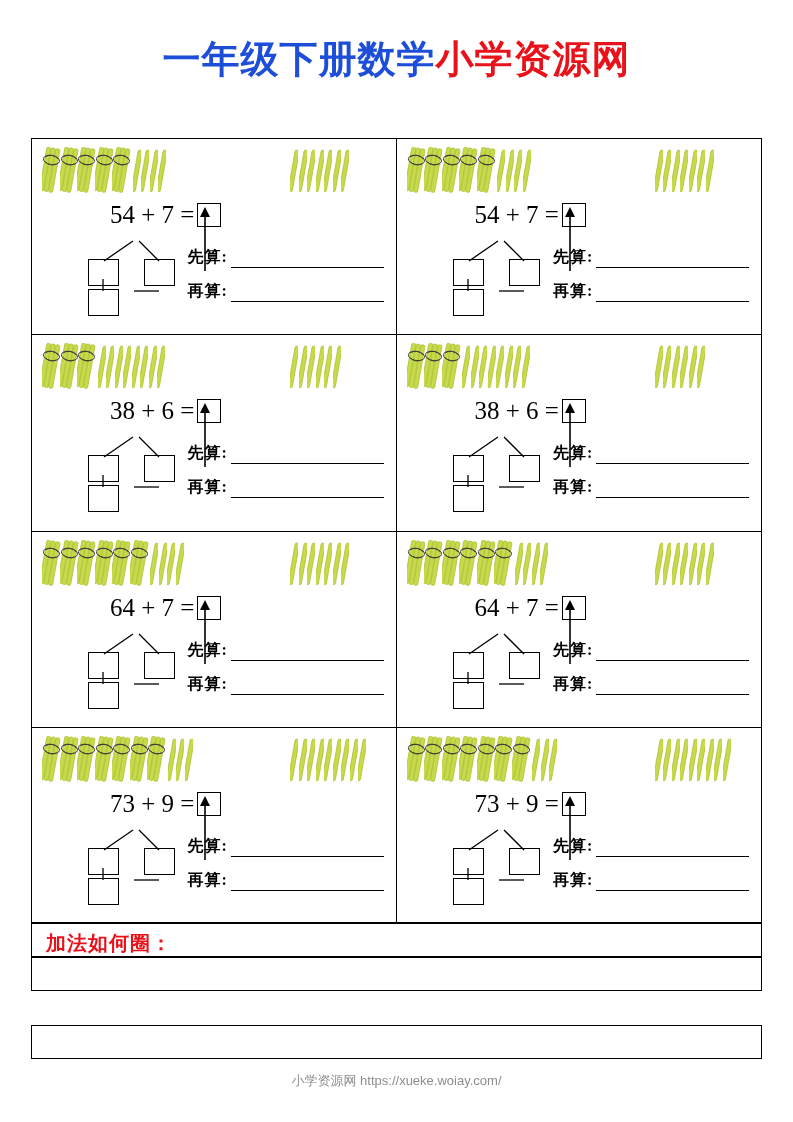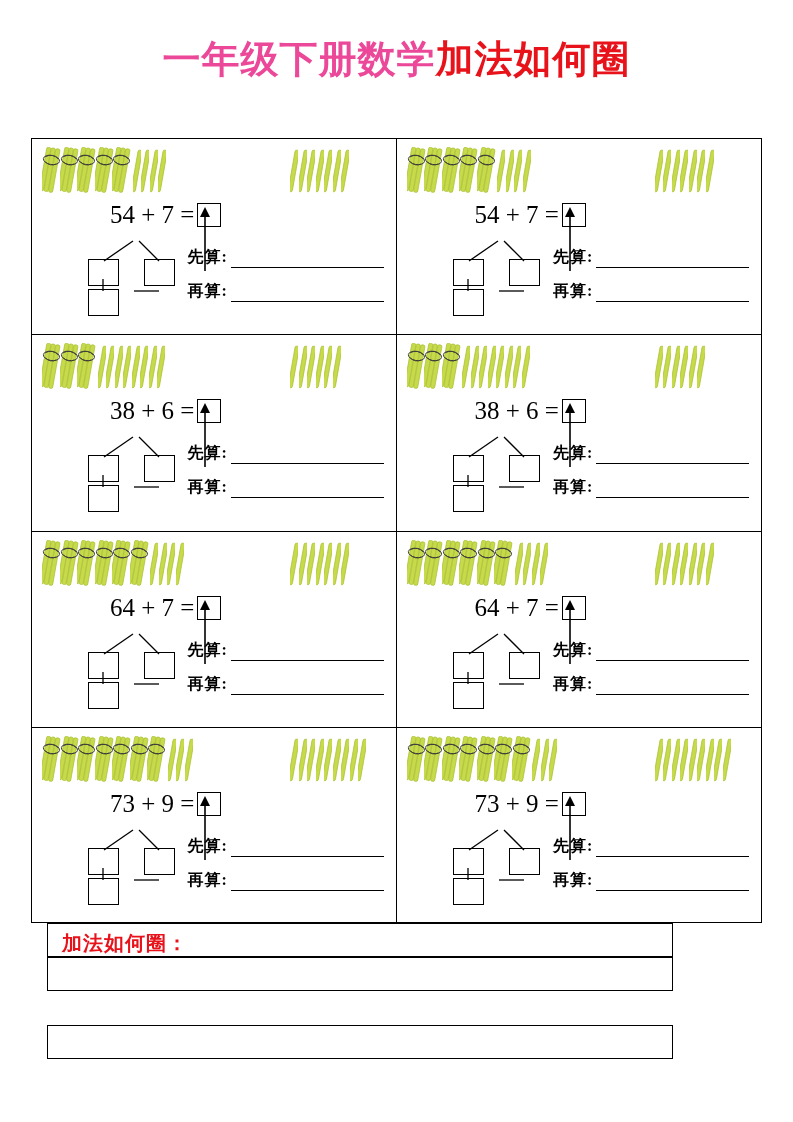--- a/index.html
+++ b/index.html
@@ -28,21 +28,21 @@
     left: 0;
     top: 34px;
     width: 793px;
     text-align: center;
     font-family: "Liberation Serif", serif;
     font-weight: bold;
     font-size: 38px;
     letter-spacing: 1px;
     white-space: nowrap;
   }
-  .title .black { color: #ec4899; }
+  .title .black { color: #1d4ed8; }
   .title .red { color: #e8131a; }
 
   .subtitle-wrap {
     position: absolute;
     left: 0;
     top: 96px;
     width: 793px;
     text-align: center;
   }
   .subtitle {
@@ -155,22 +155,22 @@
   .line-rule {
     flex: 1;
     border-bottom: 1.4px solid #000;
     height: 14px;
     margin-left: 3px;
   }
 
   
   .qbox {
     position: absolute;
-    left: 47px;
-    width: 626px;
+    left: 31px;
+    width: 731px;
     border: 1.6px solid #000;
     box-sizing: border-box;
   }
   .qbox .qlabel {
     position: absolute;
     left: 14px;
     top: 6px;
     color: #e8131a;
     font-weight: bold;
     font-size: 20px;
@@ -193,21 +193,21 @@
     color: #8d8d8d;
     font-family: "Liberation Sans", sans-serif;
   }
 </style>
 </head>
 <body>
 
 <div class="page">
 
   <div class="title">
-    <span class="black">一年级下册数学</span><span class="red">加法如何圈</span>
+    <span class="black">一年级下册数学</span><span class="red">小学资源网</span>
   </div>
 
 
   <div class="grid">
     <div class="row">
       <div class="cell left" id="c0">
           <div class="sticks">
             <div class="bundle" style="left: 0px;">
               <svg width="19" height="46" viewBox="0 0 19 46">
                 <g transform="rotate(10 9 23)">
@@ -1630,13 +1630,14 @@
         </div>
     </div>
   </div>
 
   <div class="qbox" id="q1">
     <span class="qlabel">加法如何圈：</span>
   </div>
   <div class="qbox" id="q1b"></div>
   <div class="qbox" id="q2b"></div>
 
+  <div class="watermark">小学资源网 https://xueke.woiay.com/</div>
 </div>
 
 </body></html>

